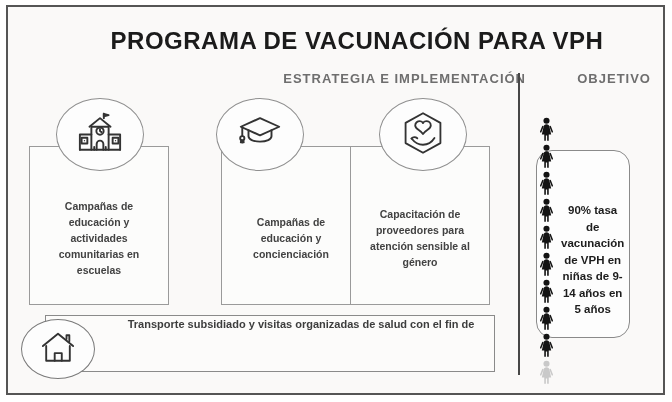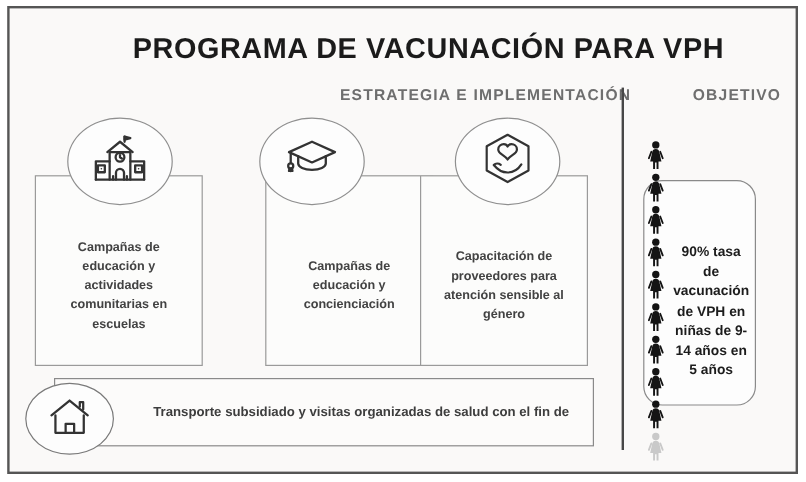--- a/index.html
+++ b/index.html
@@ -41,21 +41,21 @@
     position:absolute;top:98px;width:88px;height:73px;
     box-sizing:border-box;border:1.5px solid #8f8f8f;border-radius:50%;
     background:#fdfdfd;display:flex;align-items:center;justify-content:center;
     z-index:3;
   }
   .circle-1{left:56px;} .circle-2{left:216px;} .circle-3{left:379px;}
   .outline-icon{stroke:#333333;fill:none;stroke-width:2;stroke-linecap:round;stroke-linejoin:round;}
   .support-bar{
     position:absolute;left:45px;top:315px;width:450px;height:57px;
     box-sizing:border-box;border:1.5px solid #8a8a8a;background:#fcfbfa;
-    display:flex;flex-direction:column;justify-content:center;
+    display:flex;justify-content:center;
     padding-left:62px;z-index:1;
   }
   .support-line{
     font-size:11px;line-height:16px;font-weight:bold;color:#3d3d3d;
     white-space:nowrap;text-align:center;
   }
   .house-circle{
     position:absolute;left:21px;top:319px;width:74px;height:60px;
     box-sizing:border-box;border:1.5px solid #7a7a7a;border-radius:50%;
     background:#fdfdfd;display:flex;align-items:center;justify-content:center;

